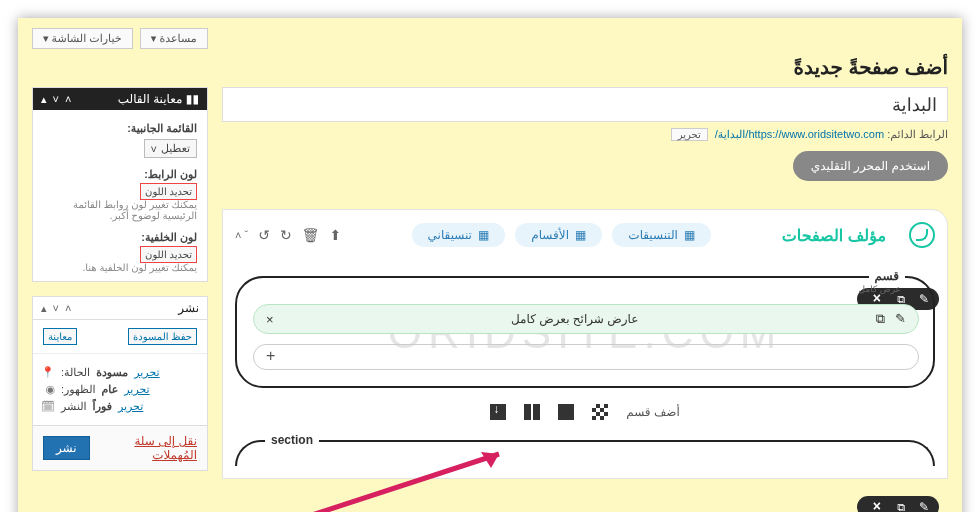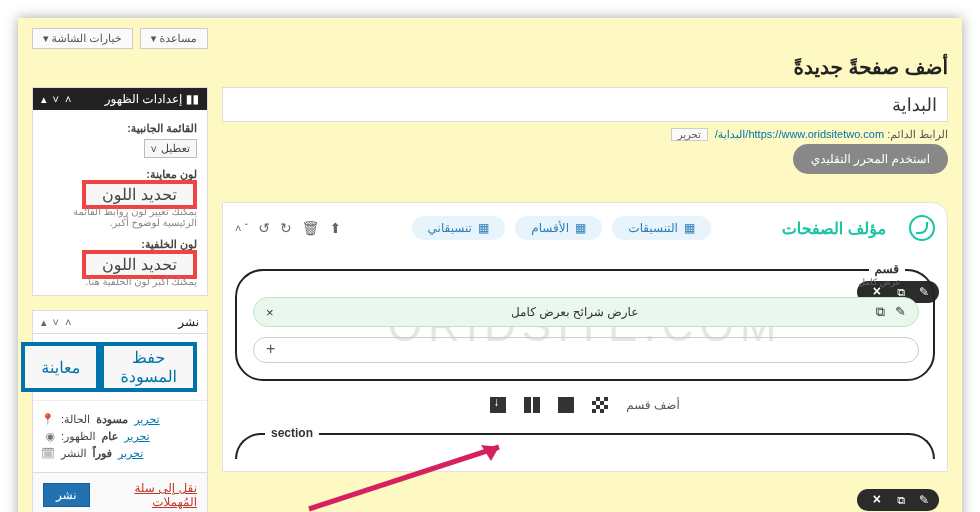--- a/index.html
+++ b/index.html
@@ -5,21 +5,21 @@
 * { box-sizing: border-box; margin: 0; padding: 0; font-family: Tahoma, Arial, sans-serif; }
 body { background: #fff; padding: 18px; font-size: 12px; color: #333; }
 .canvas { width: 944px; height: 508px; margin: 0 auto; box-shadow: 0 0 12px rgba(0,0,0,.35); background: #fef9c3; position: relative; overflow: hidden; padding: 10px 14px; }
 .top-buttons { text-align: left; margin-bottom: 6px; }
 .top-btn { display: inline-block; border: 1px solid #ccc; background: #fafafa; padding: 3px 10px; font-size: 11px; color: #555; margin-right: 4px; cursor: pointer; }
 .page-title-h { font-size: 20px; font-weight: 700; color: #222; margin-bottom: 8px; }
 .columns { display: flex; flex-direction: row; gap: 14px; }
 .sidebar { width: 176px; flex-shrink: 0; }
 .main { flex: 1; min-width: 0; }
 .title-input { width: 100%; background: #fff; border: 1px solid #ddd; padding: 6px 10px; font-size: 18px; color: #333; }
-.permalink { font-size: 11px; color: #555; margin: 6px 0 3px 0; }
+.permalink { font-size: 11px; color: #555; margin: 6px 0 10px 0; }
 .permalink a { color: #0073aa; text-decoration: none; }
 .perm-edit { display: inline-block; border: 1px solid #ccc; background: #fafafa; padding: 0 6px; font-size: 10px; margin-right: 4px; cursor: pointer; }
 .classic-btn { background: #888; color: #fff; border: none; border-radius: 18px; padding: 8px 18px; font-size: 12px; margin-bottom: 28px; cursor: pointer; }
 .builder-card { background: #fff; border: 1px solid #e3e3e3; border-top-left-radius: 0; border-top-right-radius: 16px; border-bottom-left-radius:0; border-bottom-right-radius:0; padding: 12px; position: relative; overflow: visible; }
 .builder-head { display: flex; align-items: center; justify-content: space-between; margin-bottom: 16px; }
 .brand { display: flex; align-items: center; gap: 23px; color: #17c6a3; font-weight: 600; font-size: 16px; }
 .brand-icon { width: 26px; height: 26px; border: 2px solid #17c6a3; border-radius: 50%; position: relative; }
 .brand-icon::after { content: ""; position: absolute; top: 5px; right: 5px; width: 10px; height: 10px; border: 2px solid #17c6a3; border-left: 0; border-top: 0; border-radius: 0 0 8px 0; }
 .pill-group { display: flex; gap: 10px; }
 .pill { background: #e8f4fc; color: #2c7db5; border: none; border-radius: 16px; padding: 5px 16px; font-size: 12px; cursor: pointer; display: inline-flex; align-items: center; gap: 6px; }
@@ -54,21 +54,21 @@
 
 
 .box { background: #fff; border: 1px solid #ddd; margin-bottom: 14px; }
 .box-hd { background: #222; color: #fff; padding: 4px 8px; display: flex; align-items: center; justify-content: space-between; font-size: 12px; }
 .box-hd.light { background: #fff; color: #222; border-bottom: 1px solid #ddd; }
 .hd-ctrl { display: flex; gap: 6px; }
 .hd-ctrl span { cursor: pointer; font-size: 11px; }
 .box-bd { padding: 8px 10px; font-size: 11px; color: #444; }
 .field-lbl { font-weight: 700; margin: 4px 0; display: block; text-align: right; }
 .sel { border: 1px solid #bbb; background: #f7f7f7; padding: 2px 6px; font-size: 11px; display: inline-flex; align-items: center; gap: 4px; cursor: pointer; }
-.small-btn { border: 4px solid #ef4444; background: #f7f7f7; padding: 2px 16px; font-size: 16px; cursor: pointer; }
+.small-btn { border: 1px solid #ef4444; background: #f7f7f7; padding: 2px 4px; font-size: 10px; cursor: pointer; }
 .hint { color: #888; font-size: 10px; margin-top: 2px; }
 .meta-row { margin: 4px 0; display: flex; align-items: center; gap: 6px; justify-content: flex-end; }
 .meta-row .ic { color: #777; width: 12px; }
 .link { color: #0073aa; text-decoration: underline; cursor: pointer; }
 .danger { color: #c0392b; text-decoration: underline; cursor: pointer; }
 .primary-btn { background: #2271b1; color: #fff; border: 1px solid #135e96; padding: 4px 12px; font-size: 12px; cursor: pointer; }
 .pub-footer { display: flex; justify-content: space-between; align-items: center; border-top: 1px solid #ddd; padding: 8px 10px; background: #fafafa; }
 .pub-top { display:flex; justify-content:space-between; padding:8px 10px; border-bottom:1px solid #eee;}
 svg.arrow-svg line { stroke:#d6205f; stroke-width:5; }
 svg.arrow-svg polygon { fill:#d6205f; }
@@ -162,38 +162,38 @@
         <div class="section-shell2">
           <span class="legend" style="right:auto;left:28px;">section</span>
         </div>
       </div>
     </div>
 
     <div class="sidebar">
 
       <div class="box">
         <div class="box-hd">
-          <span>▮▮ <span>إعدادات الظهور</span></span>
+          <span>▮▮ <span>معاينة القالب</span></span>
           <span class="hd-ctrl">
               <span>˄</span>
               <span>˅</span>
               <span>▴</span>
             </span>
         </div>
         <div class="box-bd">
           <span class="field-lbl">القائمة الجانبية:</span>
           <div style="text-align:right;"><span class="sel"><span>تعطيل</span> ˅</span></div>
 
-          <span class="field-lbl" style="margin-top:10px;">لون معاينة:</span>
+          <span class="field-lbl" style="margin-top:10px;">لون الرابط:</span>
           <div style="text-align:right;"><span class="small-btn">تحديد اللون</span></div>
           <div class="hint">يمكنك تغيير لون روابط القائمة الرئيسية لوضوح أكبر.</div>
 
           <span class="field-lbl" style="margin-top:10px;">لون الخلفية:</span>
           <div style="text-align:right;"><span class="small-btn">تحديد اللون</span></div>
-          <div class="hint">يمكنك أكبر لون الخلفية هنا.</div>
+          <div class="hint">يمكنك تغيير لون الخلفية هنا.</div>
         </div>
       </div>
 
       <div class="box">
         <div class="box-hd light">
           <span>نشر</span>
           <span class="hd-ctrl" style="color:#666;">
               <span>˄</span>
               <span>˅</span>
               <span>▴</span>

